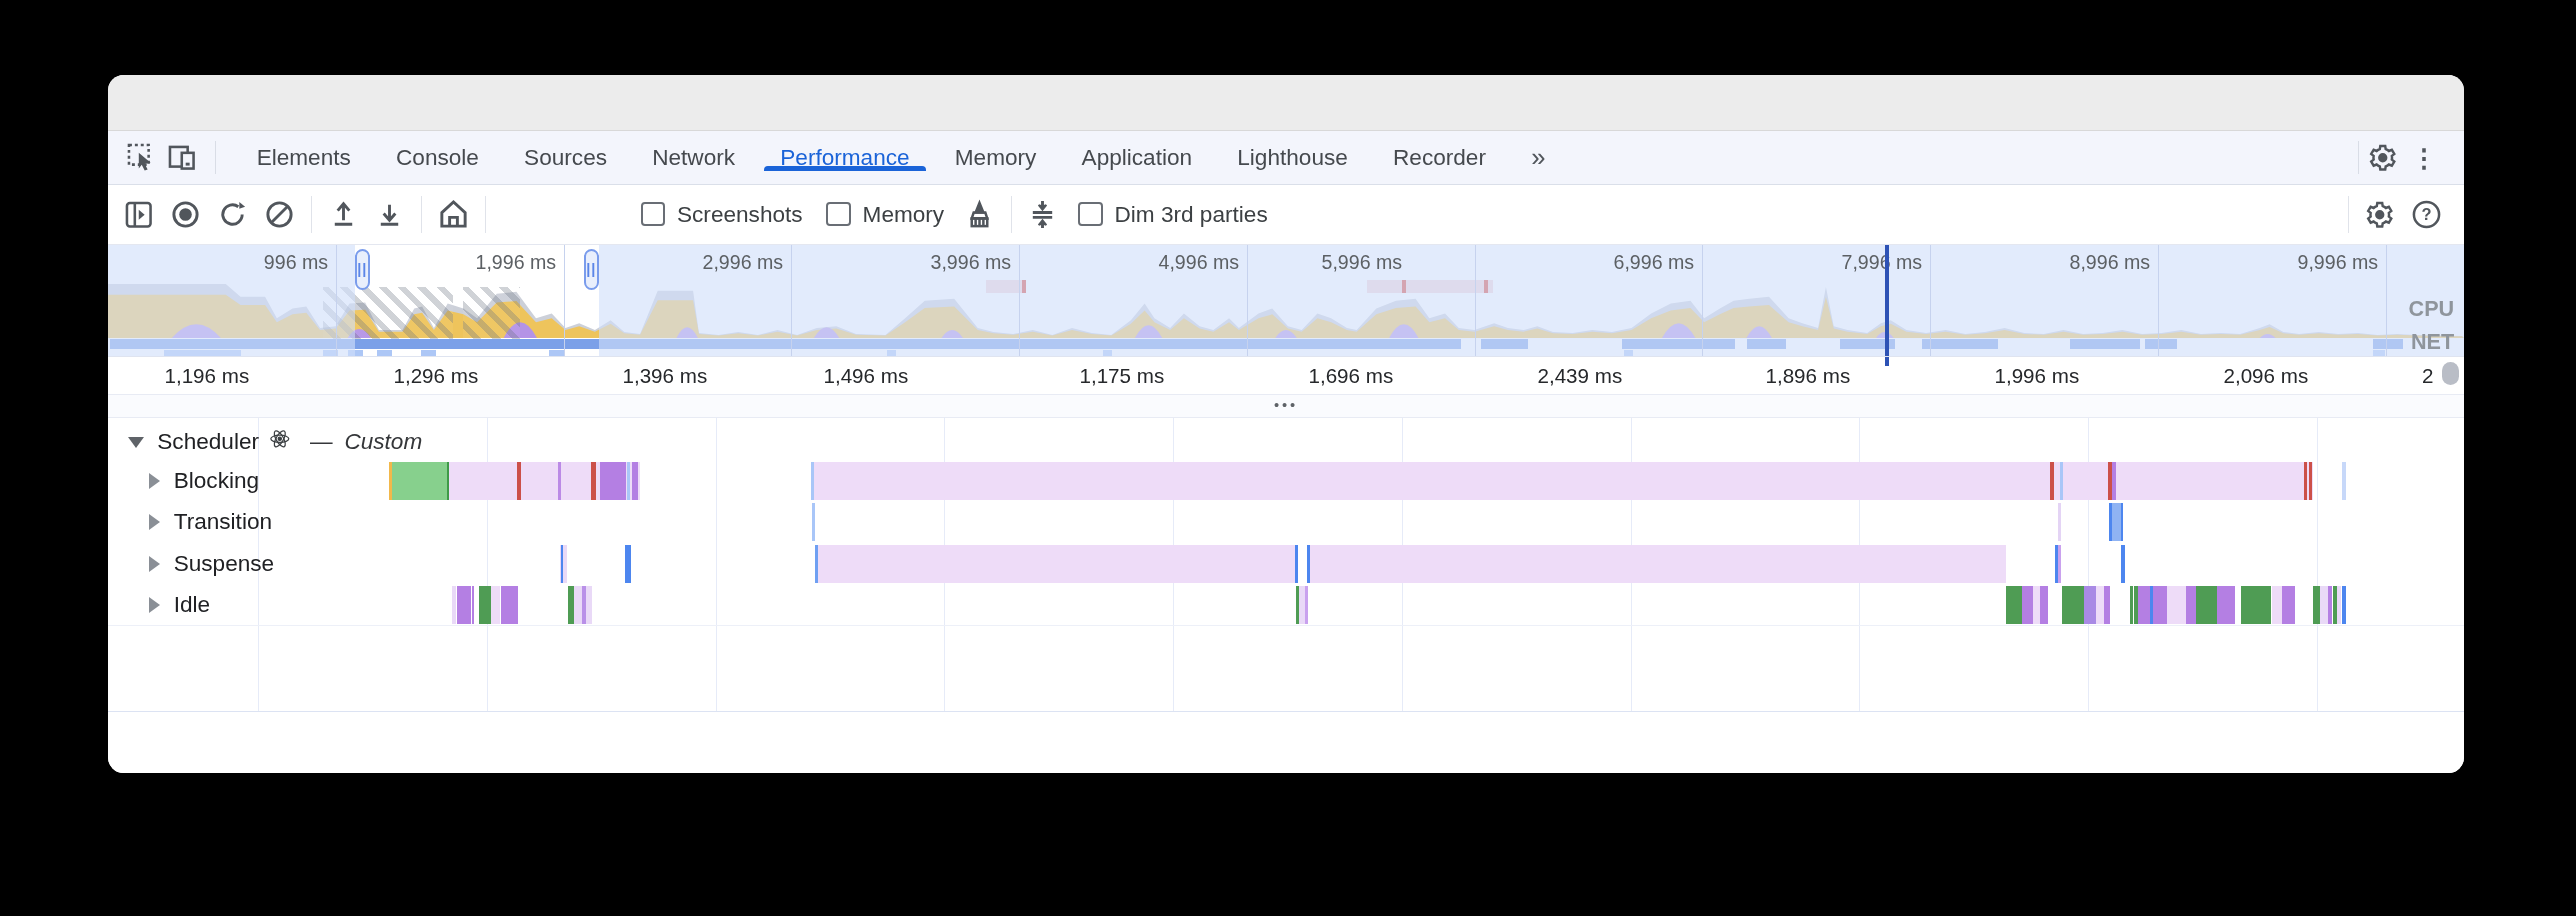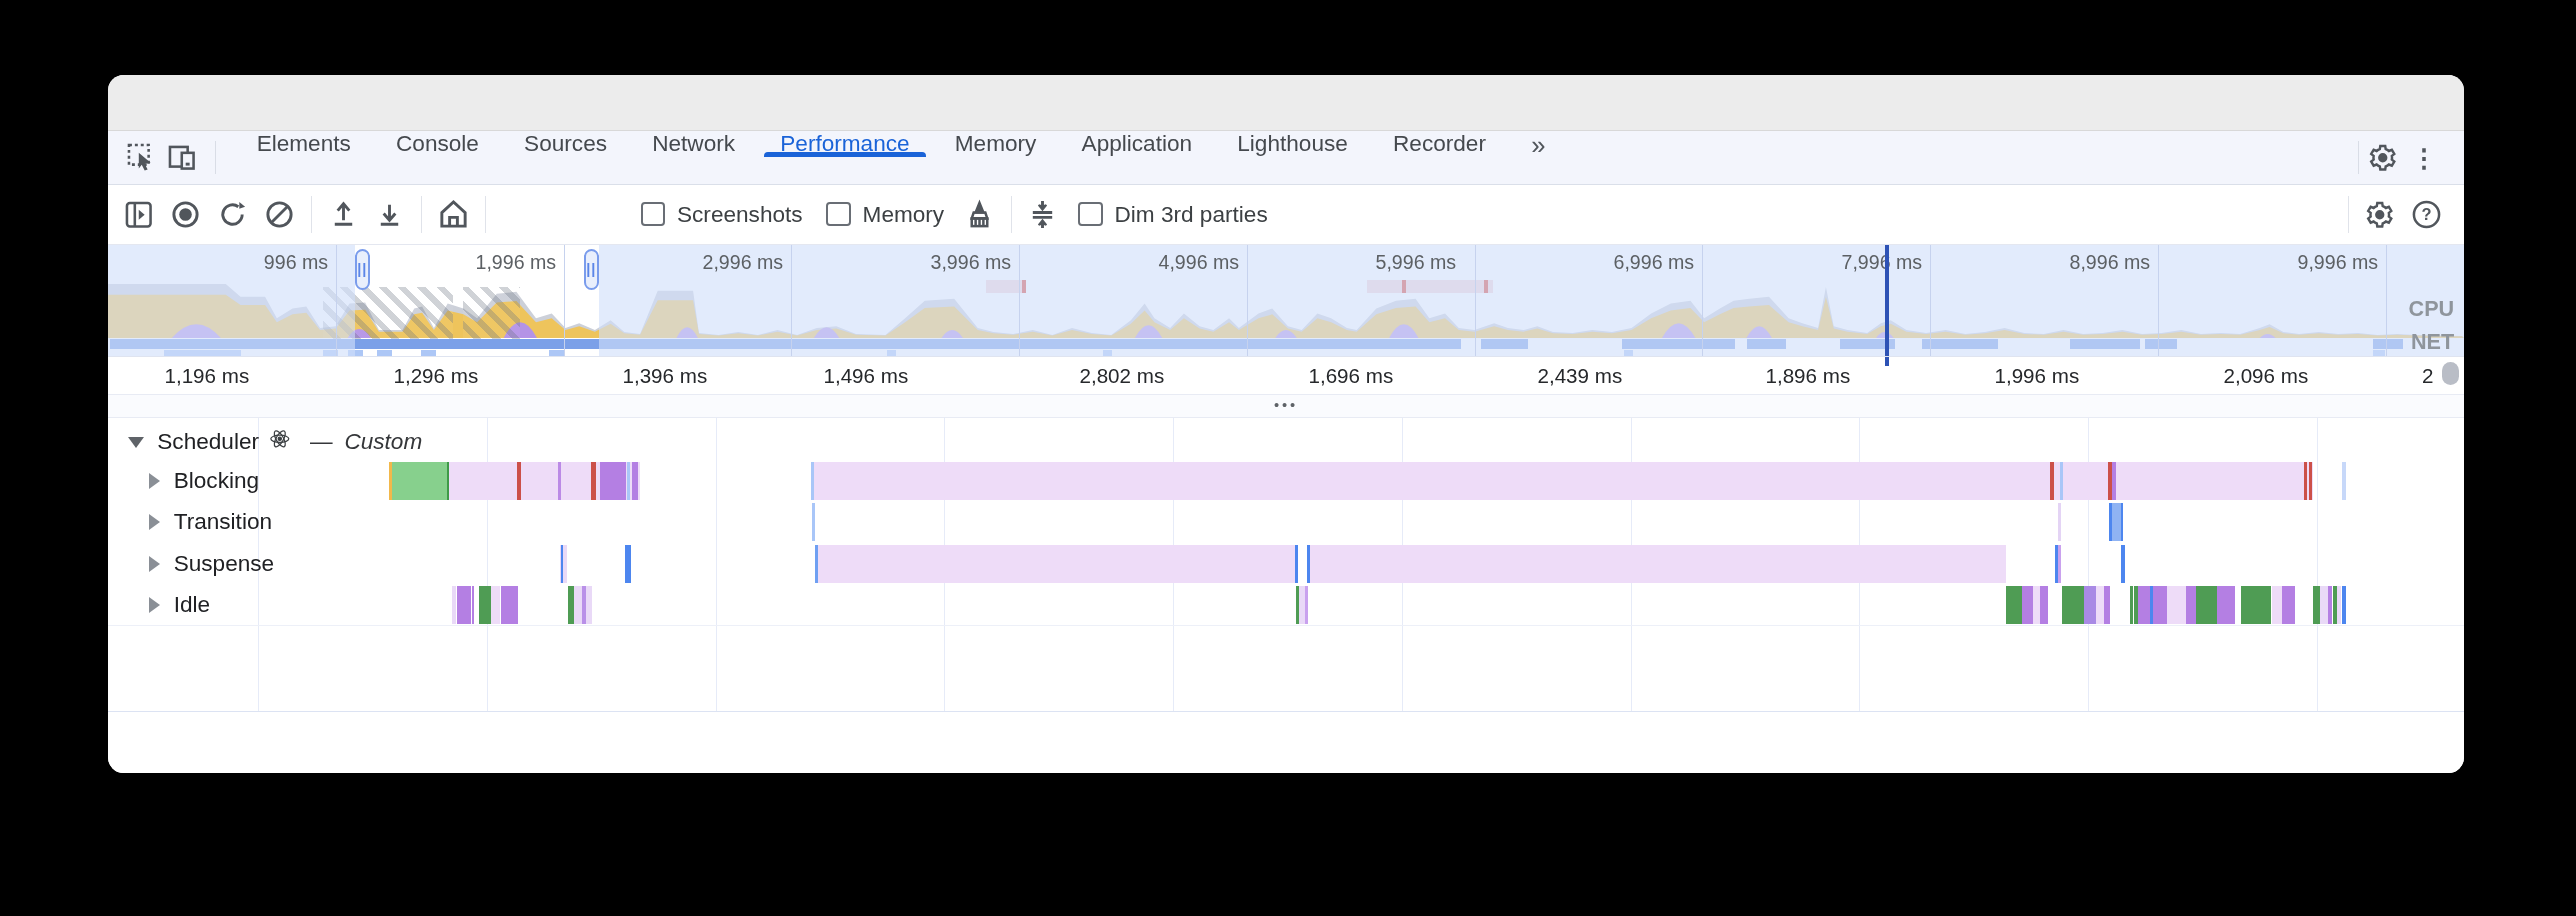--- a/index.html
+++ b/index.html
@@ -6,21 +6,21 @@
   #stage{position:relative;width:2576px;height:917px;background:#000;overflow:hidden;}
   #win{position:absolute;left:108px;top:75px;width:2356px;height:698px;background:#fff;border-radius:15.7px;overflow:hidden;box-shadow:0 17.7px 59px rgba(0,0,0,.55);}
   
   #titlebar{position:relative;height:55px;background:#ececec;border-bottom:1px solid #d8d8d8;}
   .tl{position:absolute;top:18.7px;width:19.6px;height:19.6px;border-radius:50%;}
   
   #tabbar{position:relative;height:53px;background:#f3f5fc;border-bottom:1px solid #dadfe9;display:flex;align-items:stretch;}
   .tb-icons{display:flex;align-items:center;padding-left:17.7px;}
   .tb-icon{width:33px;height:33px;margin-right:7.9px;display:flex;align-items:center;justify-content:center;color:#51565c;}
   .tb-sep{width:1px;background:#d9dde6;margin:9.8px 7.9px;}
-  #tabs{display:flex;align-items:flex-start;margin-left:9.8px;}
+  #tabs{display:flex;align-items:center;margin-left:9.8px;}
   .tab{position:relative;display:flex;align-items:center;padding:0 22.6px;font-size:22.6px;color:#45494e;white-space:nowrap;cursor:default;}
   .tab.active{color:#1a63d8;}
   .tab.active::after{content:"";position:absolute;left:5.9px;right:5.9px;bottom:0;height:4.9px;background:#1a63d8;border-radius:3.9px 3.9px 0 0;}
   .tabbar-right{margin-left:auto;display:flex;align-items:center;padding-right:15.7px;}
   
   #toolbar{position:relative;height:59px;background:#fff;border-bottom:1px solid #e4e7f0;display:flex;align-items:center;}
   .ic{width:35px;height:35px;display:flex;align-items:center;justify-content:center;color:#51565c;margin:0 5.9px;}
   .sep{width:1px;height:37px;background:#e0e3ea;margin:0 7.9px;}
   .chk{display:flex;margin:0 11.8px;font-size:22.6px;color:#3c4043;white-space:nowrap;}
   .box{width:20.6px;height:20.6px;border:2px solid #696e75;border-radius:3.9px;margin-right:11.8px;background:#fff;}
@@ -263,42 +263,42 @@
         <div class="ov-label" style="left: 228px;">996 ms</div>
         <div class="ov-grid" style="left: 456px;"></div>
         <div class="ov-label" style="left: 456px;">1,996 ms</div>
         <div class="ov-grid" style="left: 683px;"></div>
         <div class="ov-label" style="left: 683px;">2,996 ms</div>
         <div class="ov-grid" style="left: 911px;"></div>
         <div class="ov-label" style="left: 911px;">3,996 ms</div>
         <div class="ov-grid" style="left: 1139px;"></div>
         <div class="ov-label" style="left: 1139px;">4,996 ms</div>
         <div class="ov-grid" style="left: 1367px;"></div>
-        <div class="ov-label" style="left: 1356px;">5,996 ms</div>
+        <div class="ov-label" style="left: 1302px;">5,996 ms</div>
         <div class="ov-grid" style="left: 1594px;"></div>
         <div class="ov-label" style="left: 1594px;">6,996 ms</div>
         <div class="ov-grid" style="left: 1822px;"></div>
         <div class="ov-label" style="left: 1822px;">7,996 ms</div>
         <div class="ov-grid" style="left: 2050px;"></div>
         <div class="ov-label" style="left: 2050px;">8,996 ms</div>
         <div class="ov-grid" style="left: 2278px;"></div>
         <div class="ov-label" style="left: 2278px;">9,996 ms</div>
         <div class="handle" style="left: 247px;">||</div>
         <div class="handle" style="left: 476px;">||</div>
         <div class="playhead" style="left: 1777px;"></div>
         <div class="side-label" style="top: 51px;">CPU</div>
         <div class="side-label" style="top: 84px; margin-left: 16px;">NET</div>
       </div>
 
     <div id="ruler">
         <div class="rl" style="left: 150px;">1,196 ms</div>
         <div class="rl" style="left: 379px;">1,296 ms</div>
         <div class="rl" style="left: 608px;">1,396 ms</div>
         <div class="rl" style="left: 809px;">1,496 ms</div>
-        <div class="rl" style="left: 1065px;">2,802 ms</div>
+        <div class="rl" style="left: 1065px;">1,175 ms</div>
         <div class="rl" style="left: 1294px;">1,696 ms</div>
         <div class="rl" style="left: 1523px;">2,439 ms</div>
         <div class="rl" style="left: 1751px;">1,896 ms</div>
         <div class="rl" style="left: 1980px;">1,996 ms</div>
         <div class="rl" style="left: 2209px;">2,096 ms</div>
         <div class="rl-plain" style="left: 2314px;">2</div>
         <div class="ruler-tick" style="left: 1777px;"></div>
         <div class="scrolldot" style="left: 2334px;"></div>
       </div>
 

